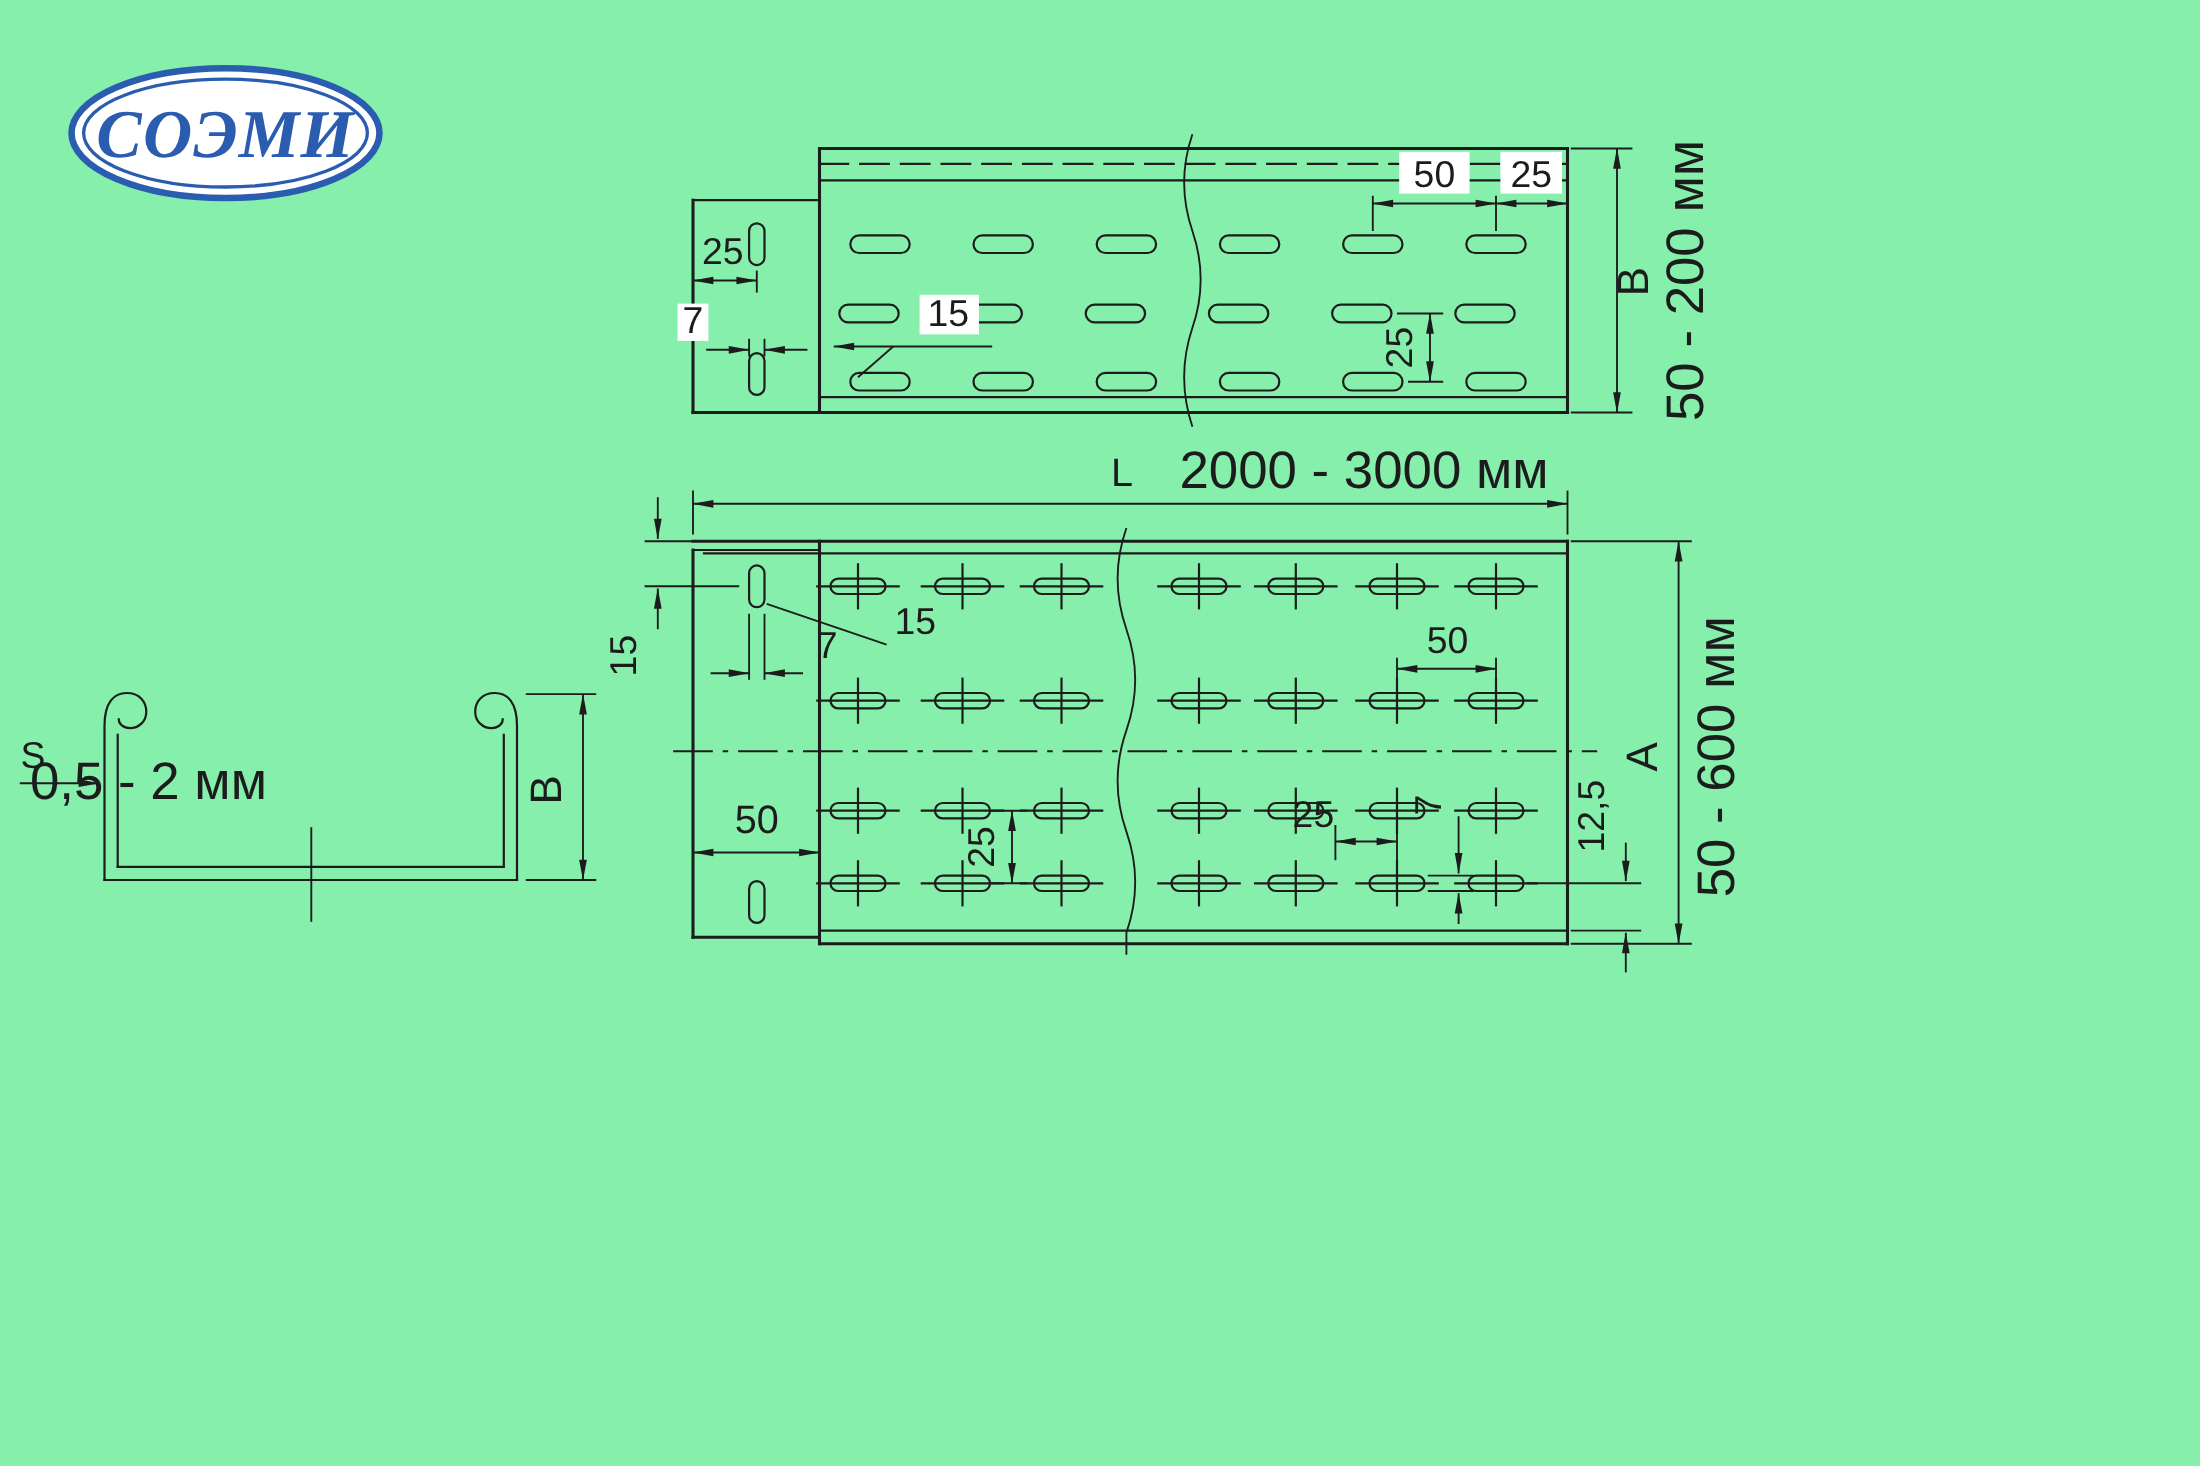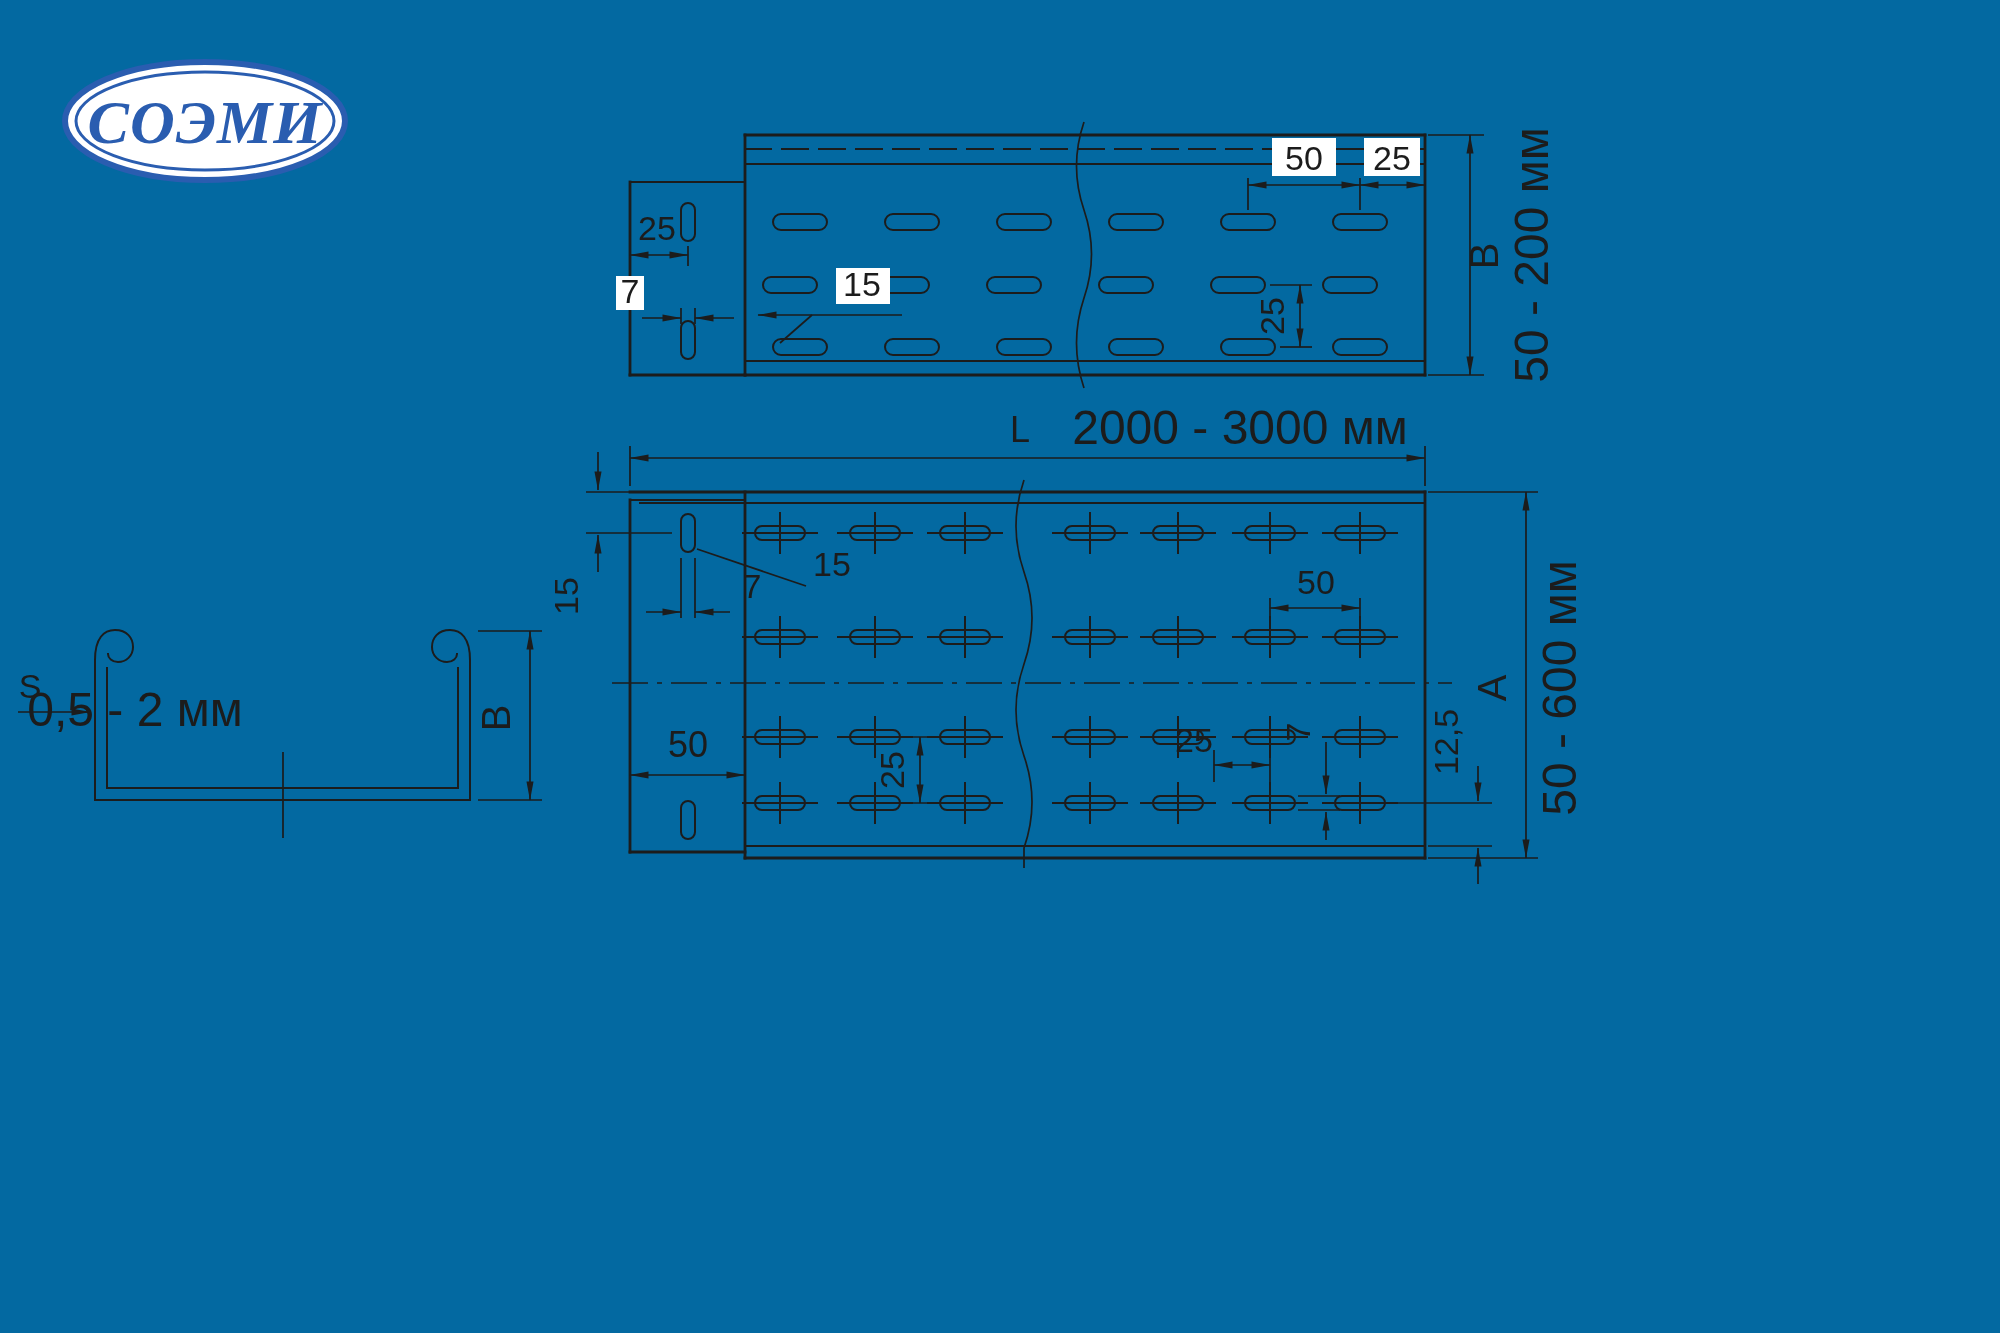--- a/index.html
+++ b/index.html
@@ -1,16 +1,16 @@
 <!DOCTYPE html>
 <html><head>
 <meta charset="utf-8">
 <style>
   html,body{margin:0;padding:0;background:#ffffff;}
-  .stage{width:2000px;height:1333px;background:#0369a1;position:relative;overflow:hidden;
+  .stage{width:2000px;height:1333px;background:#86efac;position:relative;overflow:hidden;
          font-family:"Liberation Sans",sans-serif;}
   svg{display:block;}
   .ln{stroke:#1c1c1c;stroke-width:2.8;fill:none;stroke-linecap:square;}
   .md{stroke:#1c1c1c;stroke-width:2;fill:none;stroke-linecap:square;}
   .thin{stroke:#1c1c1c;stroke-width:1.7;fill:none;stroke-linecap:butt;}
   .dash{stroke-dasharray:26 11;}
   .dashdot{stroke-dasharray:36 9 5 9;}
   .dd{marker-start:url(#ar);marker-end:url(#ar);}
   .de{marker-end:url(#ar);}
   text{fill:#1c1c1c;font-family:"Liberation Sans",sans-serif;text-anchor:middle;stroke:none;}

